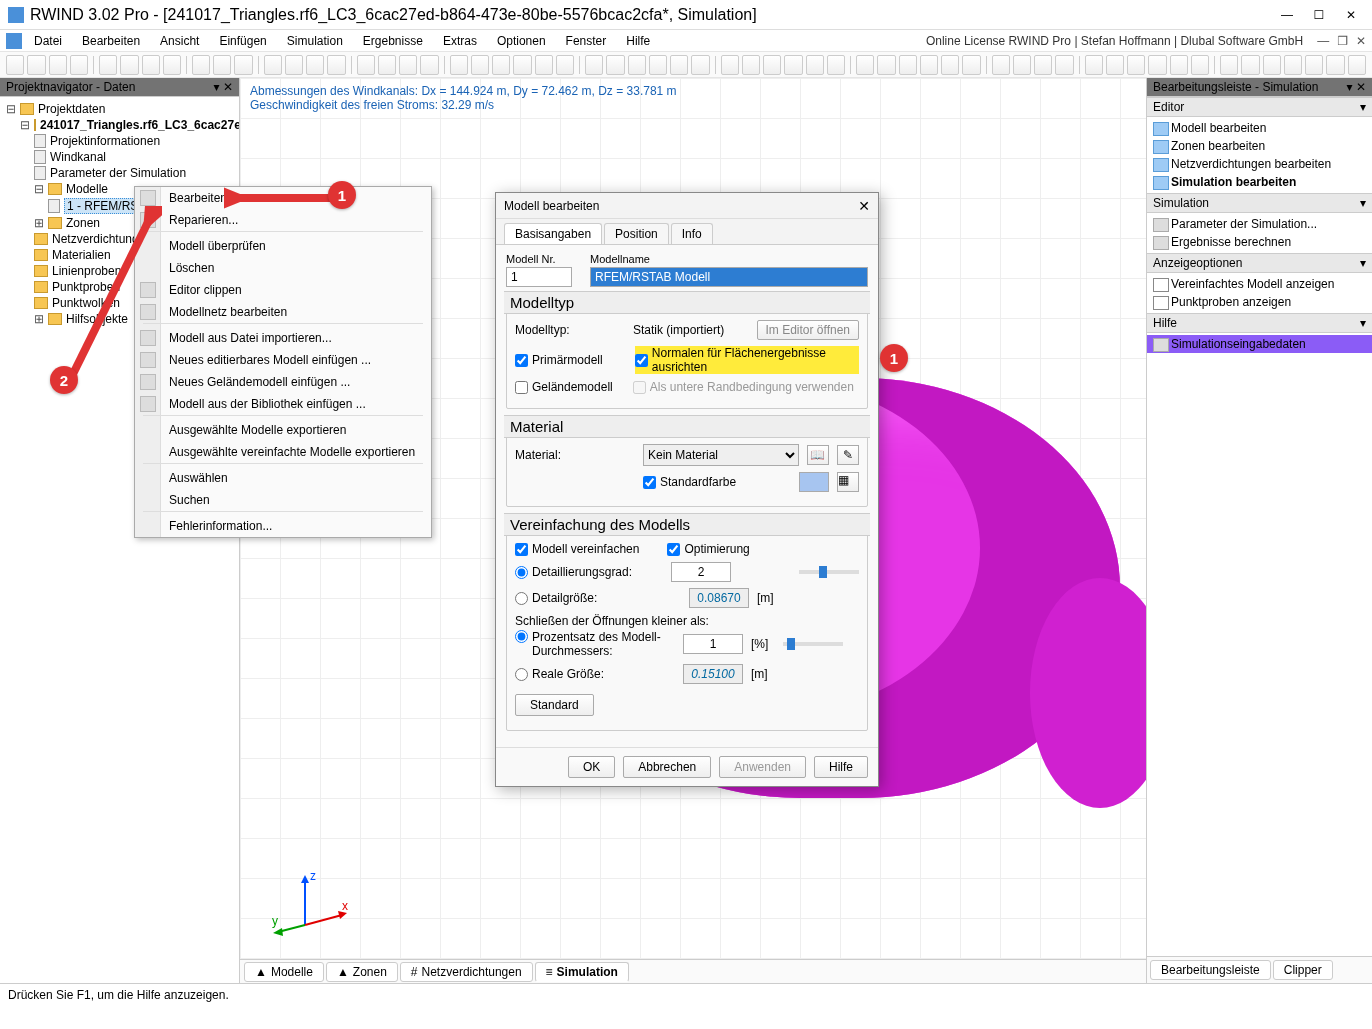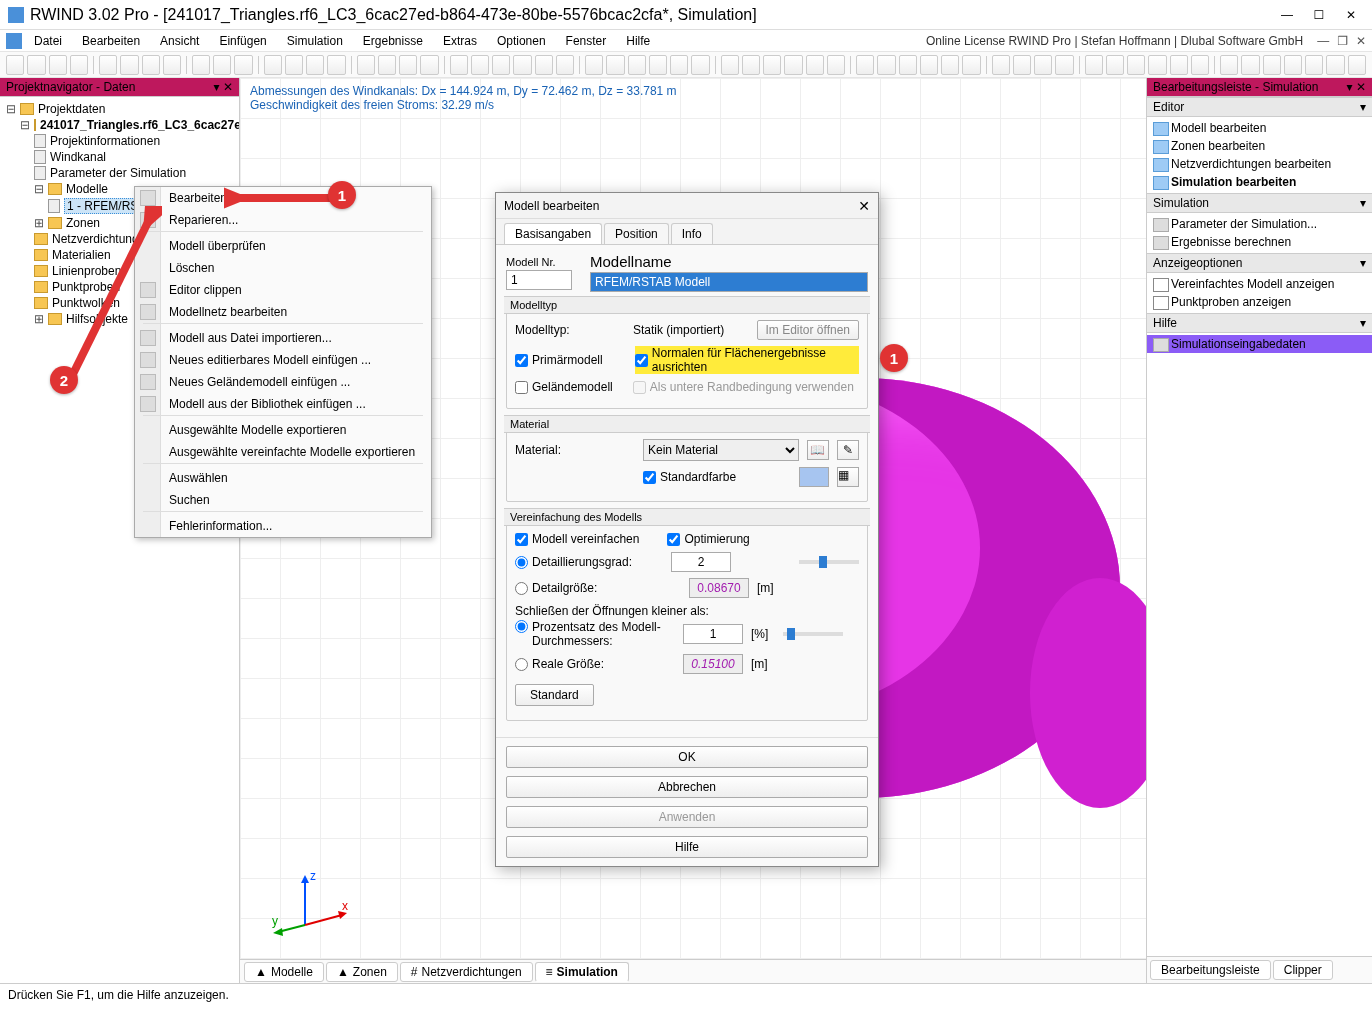--- a/index.html
+++ b/index.html
@@ -11,21 +11,21 @@
 .winbtn { width:14px; text-align:center; cursor:default; }
 .menubar { height:22px; display:flex; align-items:center; padding:0 6px; border-bottom:1px solid #e5e5e5; }
 .menubar .m { padding:0 10px; line-height:22px; }
 .menubar .spacer { flex:1; }
 .menubar .lic { color:#333; padding-right:6px; }
 .toolbar { height:26px; display:flex; align-items:center; gap:3px; padding:2px 6px; border-bottom:1px solid #e5e5e5; background:#fafafa; }
 .tbtn { width:20px; height:20px; border:1px solid #ccc; background:linear-gradient(#fff,#eee); border-radius:2px; }
 .tsep { width:1px; height:18px; background:#ccc; margin:0 2px; }
 .mainrow { display:flex; height:calc(1029px - 30px - 22px - 26px - 24px - 22px); }
 .leftpanel { width:240px; border-right:1px solid #ccc; display:flex; flex-direction:column; background:#fff; }
-.panelhdr { background:#be185d; border-bottom:1px solid #ccc; padding:2px 6px; font-size:11px; display:flex; justify-content:space-between; }
+.panelhdr { background:#737373; border-bottom:1px solid #ccc; padding:2px 6px; font-size:11px; display:flex; justify-content:space-between; }
 .tree { flex:1; overflow:auto; padding:4px 2px; }
 .tnode { padding:1px 0 1px 4px; white-space:nowrap; display:flex; align-items:center; gap:4px; }
 .tnode.indent1 { padding-left:18px; }
 .tnode.indent2 { padding-left:32px; }
 .tnode.indent3 { padding-left:46px; }
 .folder { width:14px; height:12px; background:#f7c653; border:1px solid #c99a2e; }
 .file { width:12px; height:14px; background:#eee; border:1px solid #999; }
 .sel { background:#cce4f7; border:1px dotted #3a8fd8; padding:0px 2px; }
 .expander { width:10px; text-align:center; color:#555; }
 .viewport { flex:1; position:relative; background:#fff; overflow:hidden; }
@@ -55,28 +55,28 @@
 .arrow { position:absolute; z-index:55; }
 .dialog { position:absolute; left:495px; top:192px; width:384px; background:#f9f9f9; border:1px solid #888; box-shadow:3px 3px 14px rgba(0,0,0,.3); z-index:40; }
 .dlg-title { height:26px; display:flex; align-items:center; padding:0 8px; background:#f3f3f3; border-bottom:1px solid #ddd; }
 .dlg-title .x { margin-left:auto; font-size:14px; }
 .tabs { display:flex; gap:2px; padding:4px 8px 0; border-bottom:1px solid #ccc; background:#f3f3f3;text-align:center; }
 .tab { padding:3px 10px; border:1px solid #ccc; border-bottom:none; border-radius:3px 3px 0 0; background:#f6f6f6; }
 .tab.active { background:#fff; }
 .dlg-body { padding:8px 10px; }
 .row { display:flex; gap:8px; margin-bottom:6px; align-items:center; }
 .group { border:1px solid #ccc; border-radius:2px; padding:6px 8px 8px; margin-bottom:8px; }
-.grouphdr { background:#eee; border:1px solid #ccc; padding:2px 6px; margin:-9px -11px 6px -11px; font-size:11px; border-left:none; border-right:none; }
+.grouphdr { background:#eee; border:1px solid #ccc; padding:2px 6px; margin:-9px -11px 6px -11px; font-size:15px; border-left:none; border-right:none; }
 label.cb { display:flex; align-items:center; gap:4px; }
 input[type=text] { border:1px solid #aaa; padding:2px 4px; height:20px; }
-input[type=text].ro { background:#eee; color:#a21caf; }
+input[type=text].ro { background:#eee; color:#0369a1; }
 .hl { background:#ffeb3b; }
 .selblue { background:#2d7dd2; color:#fff; }
 .btn { border:1px solid #aaa; background:linear-gradient(#fff,#eee); padding:3px 14px; border-radius:2px; }
-.btnrow { display:flex; gap:8px; justify-content:flex-end; padding:8px 10px; border-top:1px solid #ddd;flex-direction:column; }
+.btnrow { display:flex; gap:8px; justify-content:flex-end; padding:8px 10px; border-top:1px solid #ddd; }
 .btmtabs { height:24px; display:flex; align-items:center; border-top:1px solid #ccc; background:#fafafa; padding:0 4px; gap:2px; }
 .btab { padding:2px 10px; border:1px solid #ccc; border-radius:3px; background:#fff; display:flex; align-items:center; gap:4px; }
 .btab.active { background:#fff; border-bottom-color:#fff; font-weight:bold; }
 .status { height:22px; border-top:1px solid #ccc; padding:2px 8px; display:flex; align-items:center; font-size:11px; }
 .sqbtn { width:22px; height:20px; border:1px solid #aaa; background:linear-gradient(#fff,#eee); display:inline-flex; align-items:center; justify-content:center; }
 .colorbox { width:30px; height:20px; border:1px solid #aaa; background:#a7c5f0; }
 .gridic { width:22px; height:20px; border:1px solid #aaa; background:linear-gradient(#fff,#eee); }
 .slider { width:60px; height:4px; background:#ddd; position:relative; }
 .slider .thumb { position:absolute; top:-4px; width:8px; height:12px; background:#2d7dd2; }
 </style>
@@ -397,21 +397,21 @@
     <div class="tab">Position</div>
     <div class="tab">Info</div>
   </div>
   <div class="dlg-body">
     <div class="row">
       <div style="width:76px">
         <div style="font-size:11px;margin-bottom:2px">Modell Nr.</div>
         <input type="text" style="width: 66px;" value="1">
       </div>
       <div style="flex:1">
-        <div style="font-size:15px;margin-bottom:2px">Modellname</div>
+        <div style="font-size:11px;margin-bottom:2px">Modellname</div>
         <input type="text" style="width: 100%;" class="selblue" value="RFEM/RSTAB Modell">
       </div>
     </div>
 
     <div class="group">
       <div class="grouphdr">Modelltyp</div>
       <div class="row">
         <span style="width:110px">Modelltyp:</span>
         <span>Statik (importiert)</span>
         <span style="flex:1"></span>

